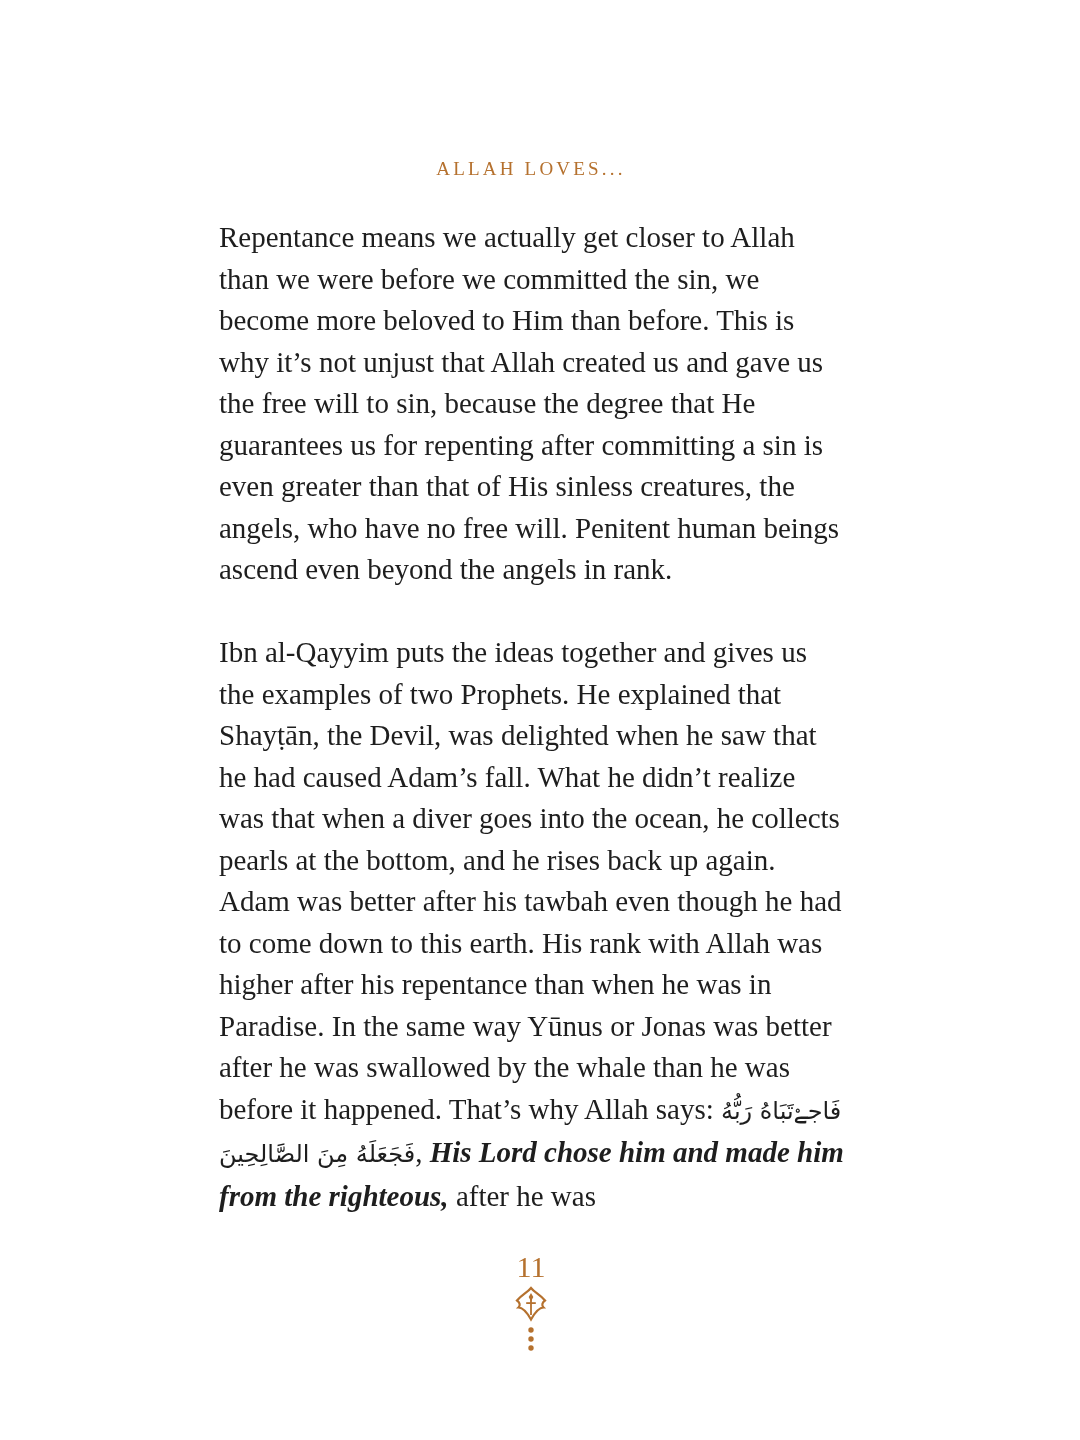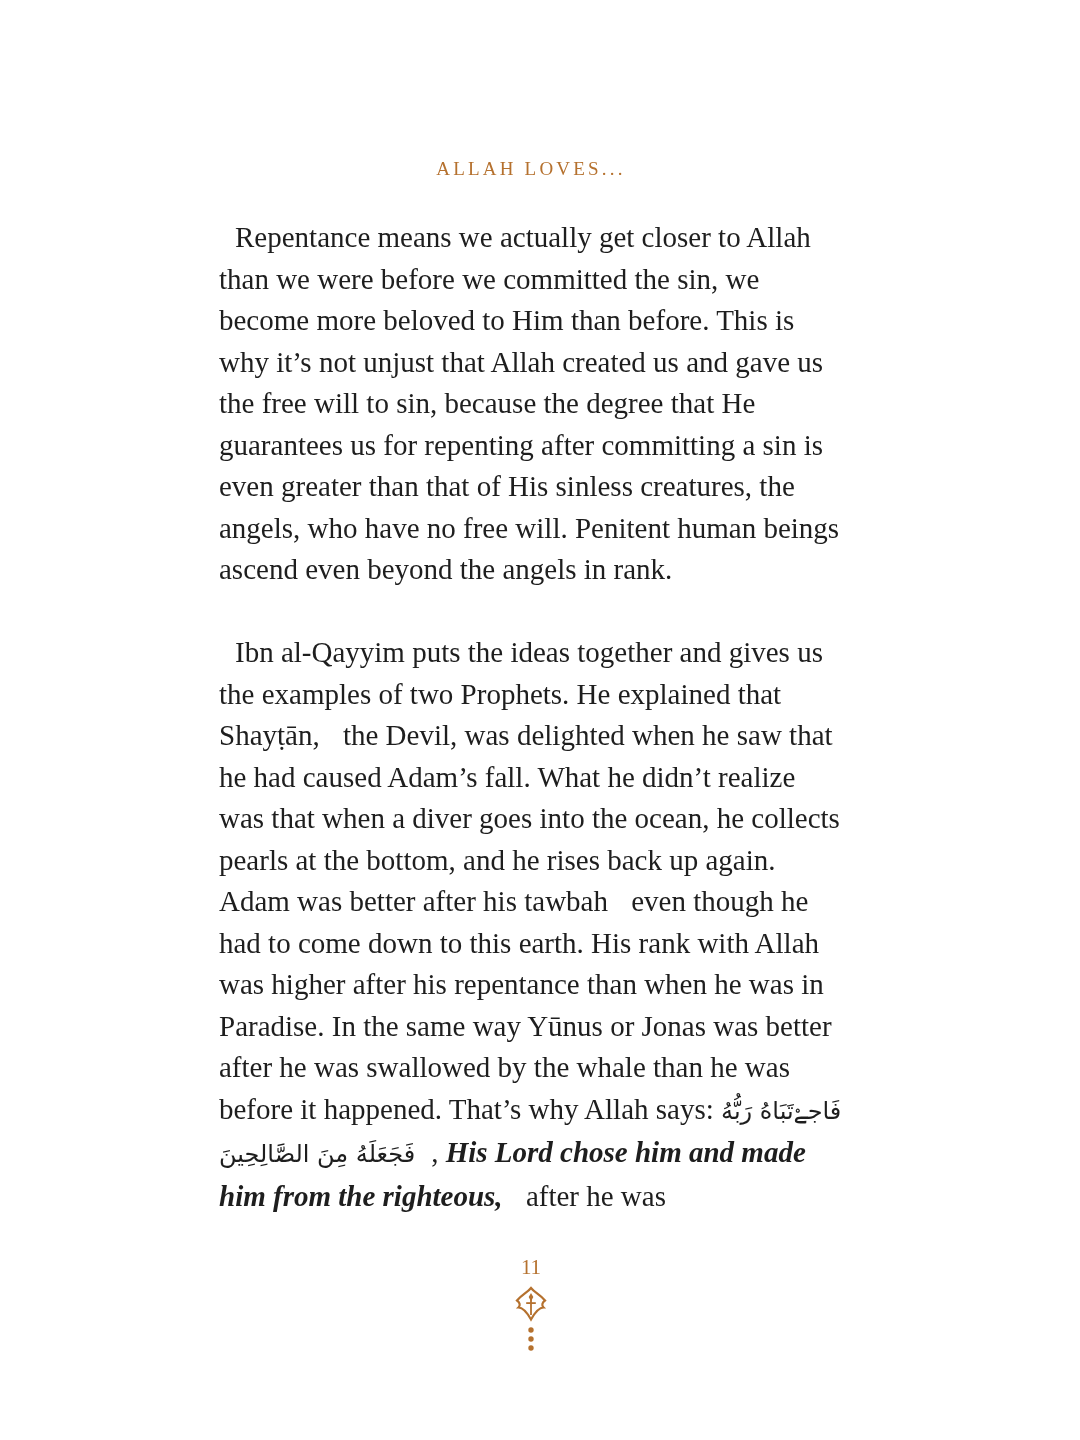--- a/index.html
+++ b/index.html
@@ -32,38 +32,38 @@
     position: absolute;
     top: 217px;
     left: 219px;
     width: 628px;
     font-size: 29px;
     line-height: 41.5px;
     color: var(--ink);
     text-align: left;
   }
   .body-text p { margin: 0 0 41.5px 0; }
-  .st-regular { font-style: normal; margin-left: 16px; }
+  .st-regular { font-style: normal; }
   .st-italic { }
   .st-bold-italic { font-style: italic; font-weight: 700; }
   .st-arabic {
     font-family: "DejaVu Sans", sans-serif;
     font-size: 24px;
     unicode-bidi: isolate;
     direction: rtl;
   }
   .footer {
     position: absolute;
     top: 1252px;
     left: 219px;
     width: 624px;
     text-align: center;
   }
   .page-number {
-    font-size: 21px;
+    font-size: 30px;
     line-height: 30px;
     color: var(--accent);
   }
   .ornament-wrap { margin-top: 4px; }
   .ornament-wrap svg { display: inline-block; }
 </style>
 </head>
 <body>
 
 <div class="page">

